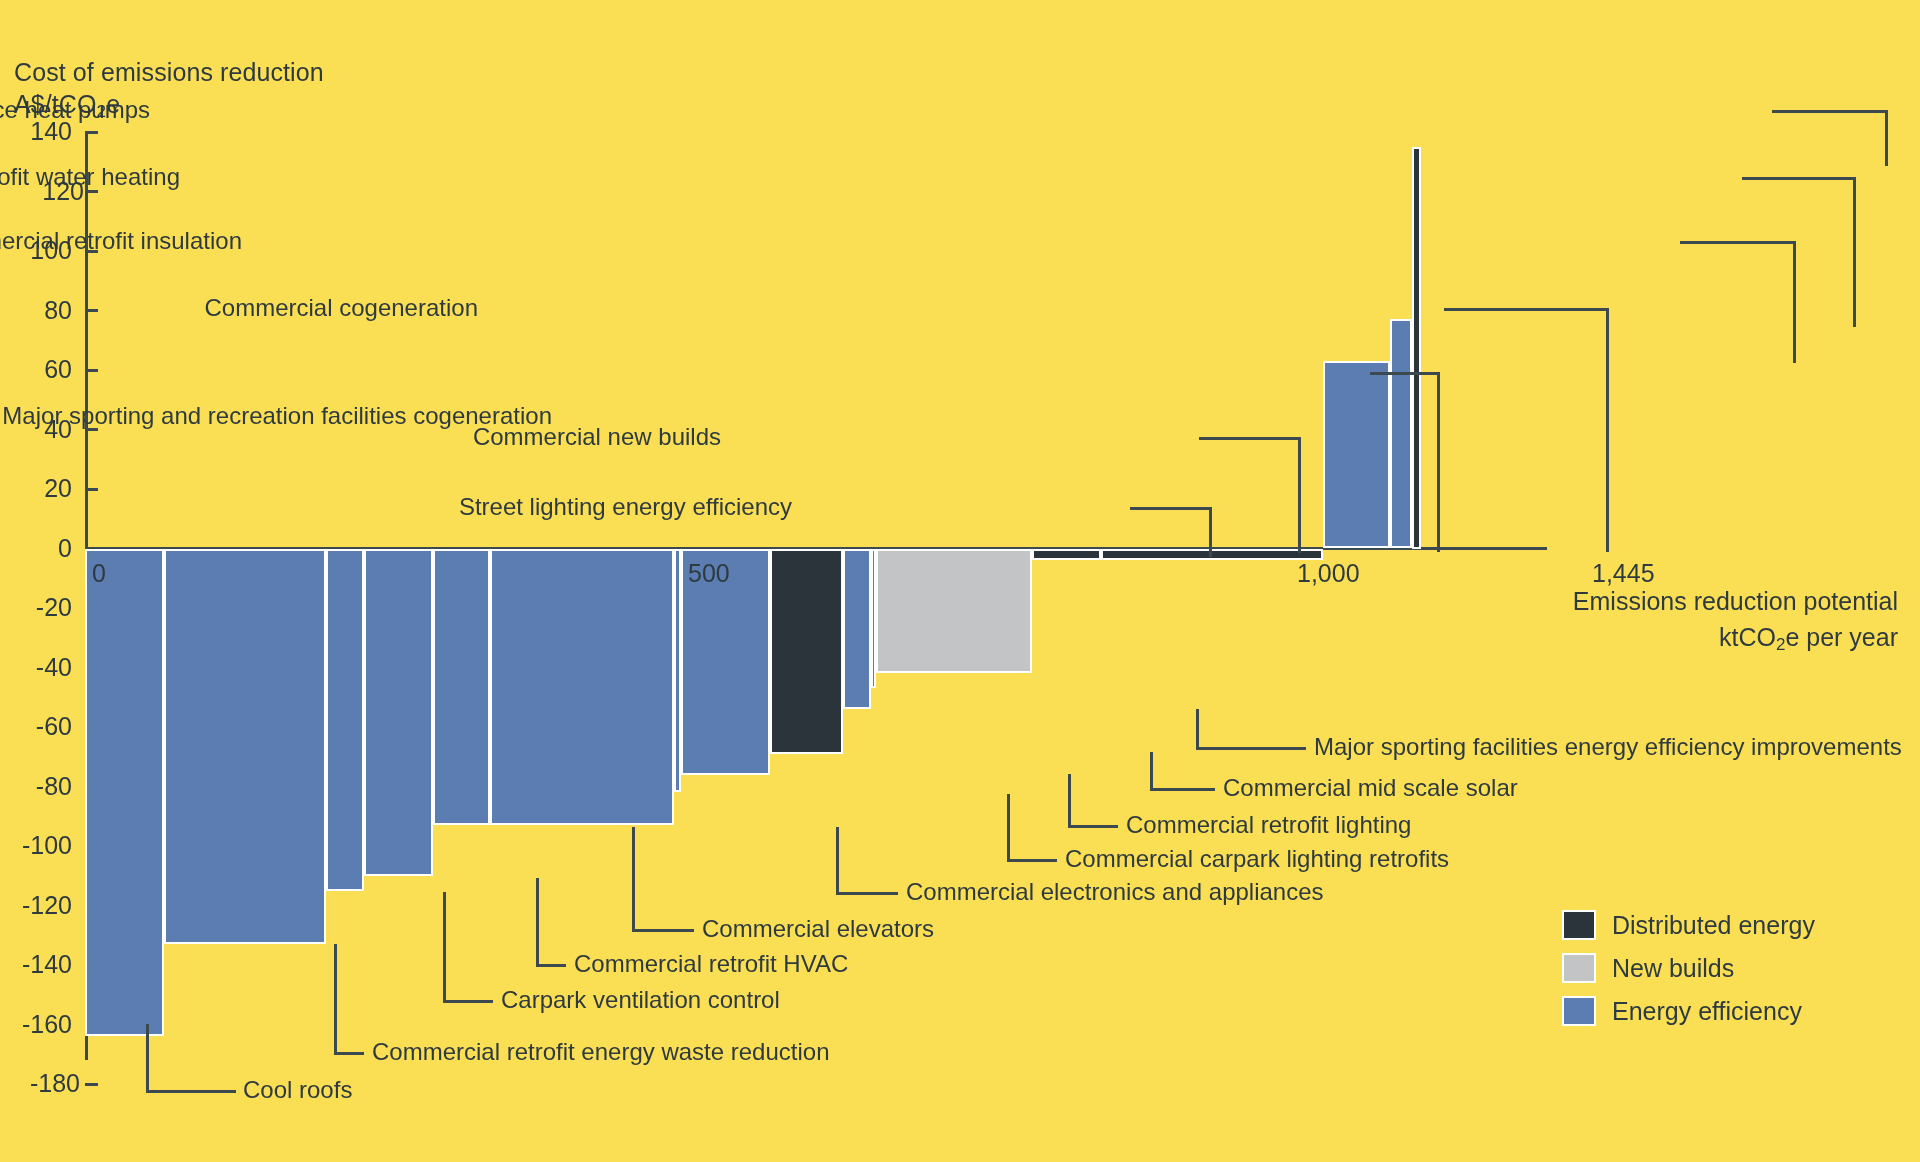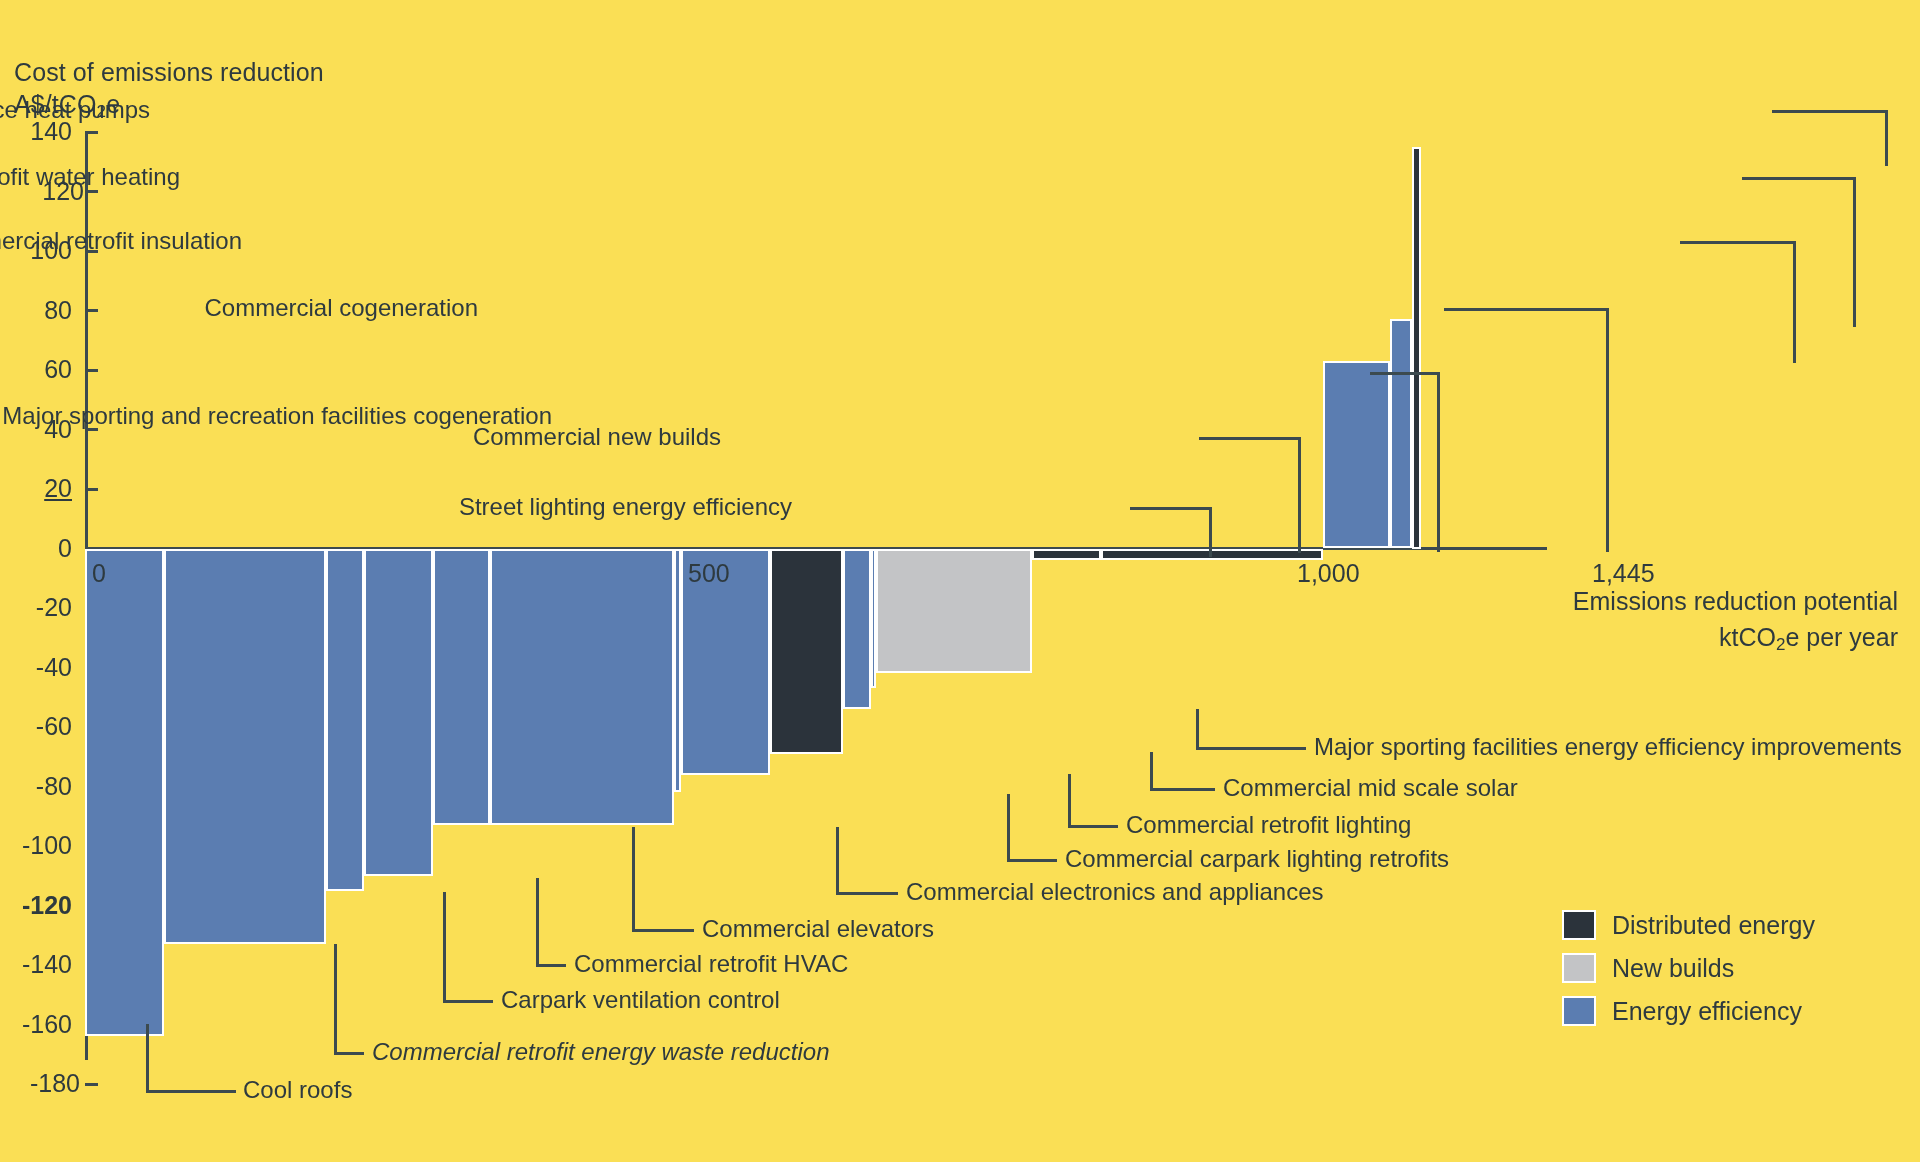--- a/index.html
+++ b/index.html
@@ -103,35 +103,35 @@
         <div class="ytick-label" style="top: 166.5px; position: absolute; left: 0px; width: 72px; padding-left: 12px;">120</div>
         <div class="ytick" style="top: 237.5px;"></div>
         <div class="ytick-label" style="top: 226px; position: absolute; left: 0px; width: 72px;">100</div>
         <div class="ytick" style="top: 297px;"></div>
         <div class="ytick-label" style="top: 285.5px; position: absolute; left: 0px; width: 72px;">80</div>
         <div class="ytick" style="top: 356.5px;"></div>
         <div class="ytick-label" style="top: 345px; position: absolute; left: 0px; width: 72px;">60</div>
         <div class="ytick" style="top: 416px;"></div>
         <div class="ytick-label" style="top: 404.5px; position: absolute; left: 0px; width: 72px;">40</div>
         <div class="ytick" style="top: 475.5px;"></div>
-        <div class="ytick-label" style="top: 464px; position: absolute; left: 0px; width: 72px; text-decoration: underline;">20</div>
+        <div class="ytick-label" style="top: 464px; position: absolute; left: 0px; width: 72px;">20</div>
         <div class="ytick" style="top: 535px;"></div>
         <div class="ytick-label" style="top: 523.5px; position: absolute; left: 0px; width: 72px;">0</div>
         <div class="ytick" style="top: 594.5px;"></div>
         <div class="ytick-label" style="top: 583px; position: absolute; left: 0px; width: 72px;">-20</div>
         <div class="ytick" style="top: 654px;"></div>
         <div class="ytick-label" style="top: 642.5px; position: absolute; left: 0px; width: 72px;">-40</div>
         <div class="ytick" style="top: 713.5px;"></div>
         <div class="ytick-label" style="top: 702px; position: absolute; left: 0px; width: 72px;">-60</div>
         <div class="ytick" style="top: 773px;"></div>
         <div class="ytick-label" style="top: 761.5px; position: absolute; left: 0px; width: 72px;">-80</div>
         <div class="ytick" style="top: 832.5px;"></div>
         <div class="ytick-label" style="top: 821px; position: absolute; left: 0px; width: 72px;">-100</div>
         <div class="ytick" style="top: 892px;"></div>
-        <div class="ytick-label" style="top: 880.5px; position: absolute; left: 0px; width: 72px; font-weight: bold;">-120</div>
+        <div class="ytick-label" style="top: 880.5px; position: absolute; left: 0px; width: 72px;">-120</div>
         <div class="ytick" style="top: 951.5px;"></div>
         <div class="ytick-label" style="top: 940px; position: absolute; left: 0px; width: 72px;">-140</div>
         <div class="ytick" style="top: 1011px;"></div>
         <div class="ytick-label" style="top: 999.5px; position: absolute; left: 0px; width: 72px;">-160</div>
         <div class="ytick" style="top: 1070.5px;"></div>
         <div class="ytick-label" style="top: 1059px; position: absolute; left: 0px; width: 72px; padding-left: 8px;">-180</div>
       </div>
 
     <div class="bars" id="bars">
         <div class="bar ee" title="Cool roofs" style="left: 0px; width: 78.9176px; top: 536.5px; height: 487.9px;"></div>
@@ -237,21 +237,21 @@
       <div class="v" style="left:1853px;top:165px;height:150px;"></div>
       <div class="h" style="left:1742px;top:165px;width:114px;"></div>
     </div>
 
     <div class="leader">
       <div class="v" style="left:1885px;top:98px;height:56px;"></div>
       <div class="h" style="left:1772px;top:98px;width:116px;"></div>
     </div>
 
     <div class="callout" style="left:243px;top:1066px;">Cool roofs</div>
-    <div class="callout" style="left:372px;top:1028px;font-style:italic;">Commercial retrofit energy waste reduction</div>
+    <div class="callout" style="left:372px;top:1028px;">Commercial retrofit energy waste reduction</div>
     <div class="callout" style="left:501px;top:976px;">Carpark ventilation control</div>
     <div class="callout" style="left:574px;top:940px;">Commercial retrofit HVAC</div>
     <div class="callout" style="left:702px;top:905px;">Commercial elevators</div>
     <div class="callout" style="left:1065px;top:835px;">Commercial carpark lighting retrofits</div>
     <div class="callout" style="left:906px;top:868px;">Commercial electronics and appliances</div>
     <div class="callout" style="left:1126px;top:801px;">Commercial retrofit lighting</div>
     <div class="callout" style="left:1223px;top:764px;">Commercial mid scale solar</div>
     <div class="callout" style="left:1314px;top:723px;">Major sporting facilities energy efficiency improvements</div>
     <div class="callout r" style="right:1128px;top:483px;">Street lighting energy efficiency</div>
     <div class="callout r" style="right:1199px;top:413px;">Commercial new builds</div>

